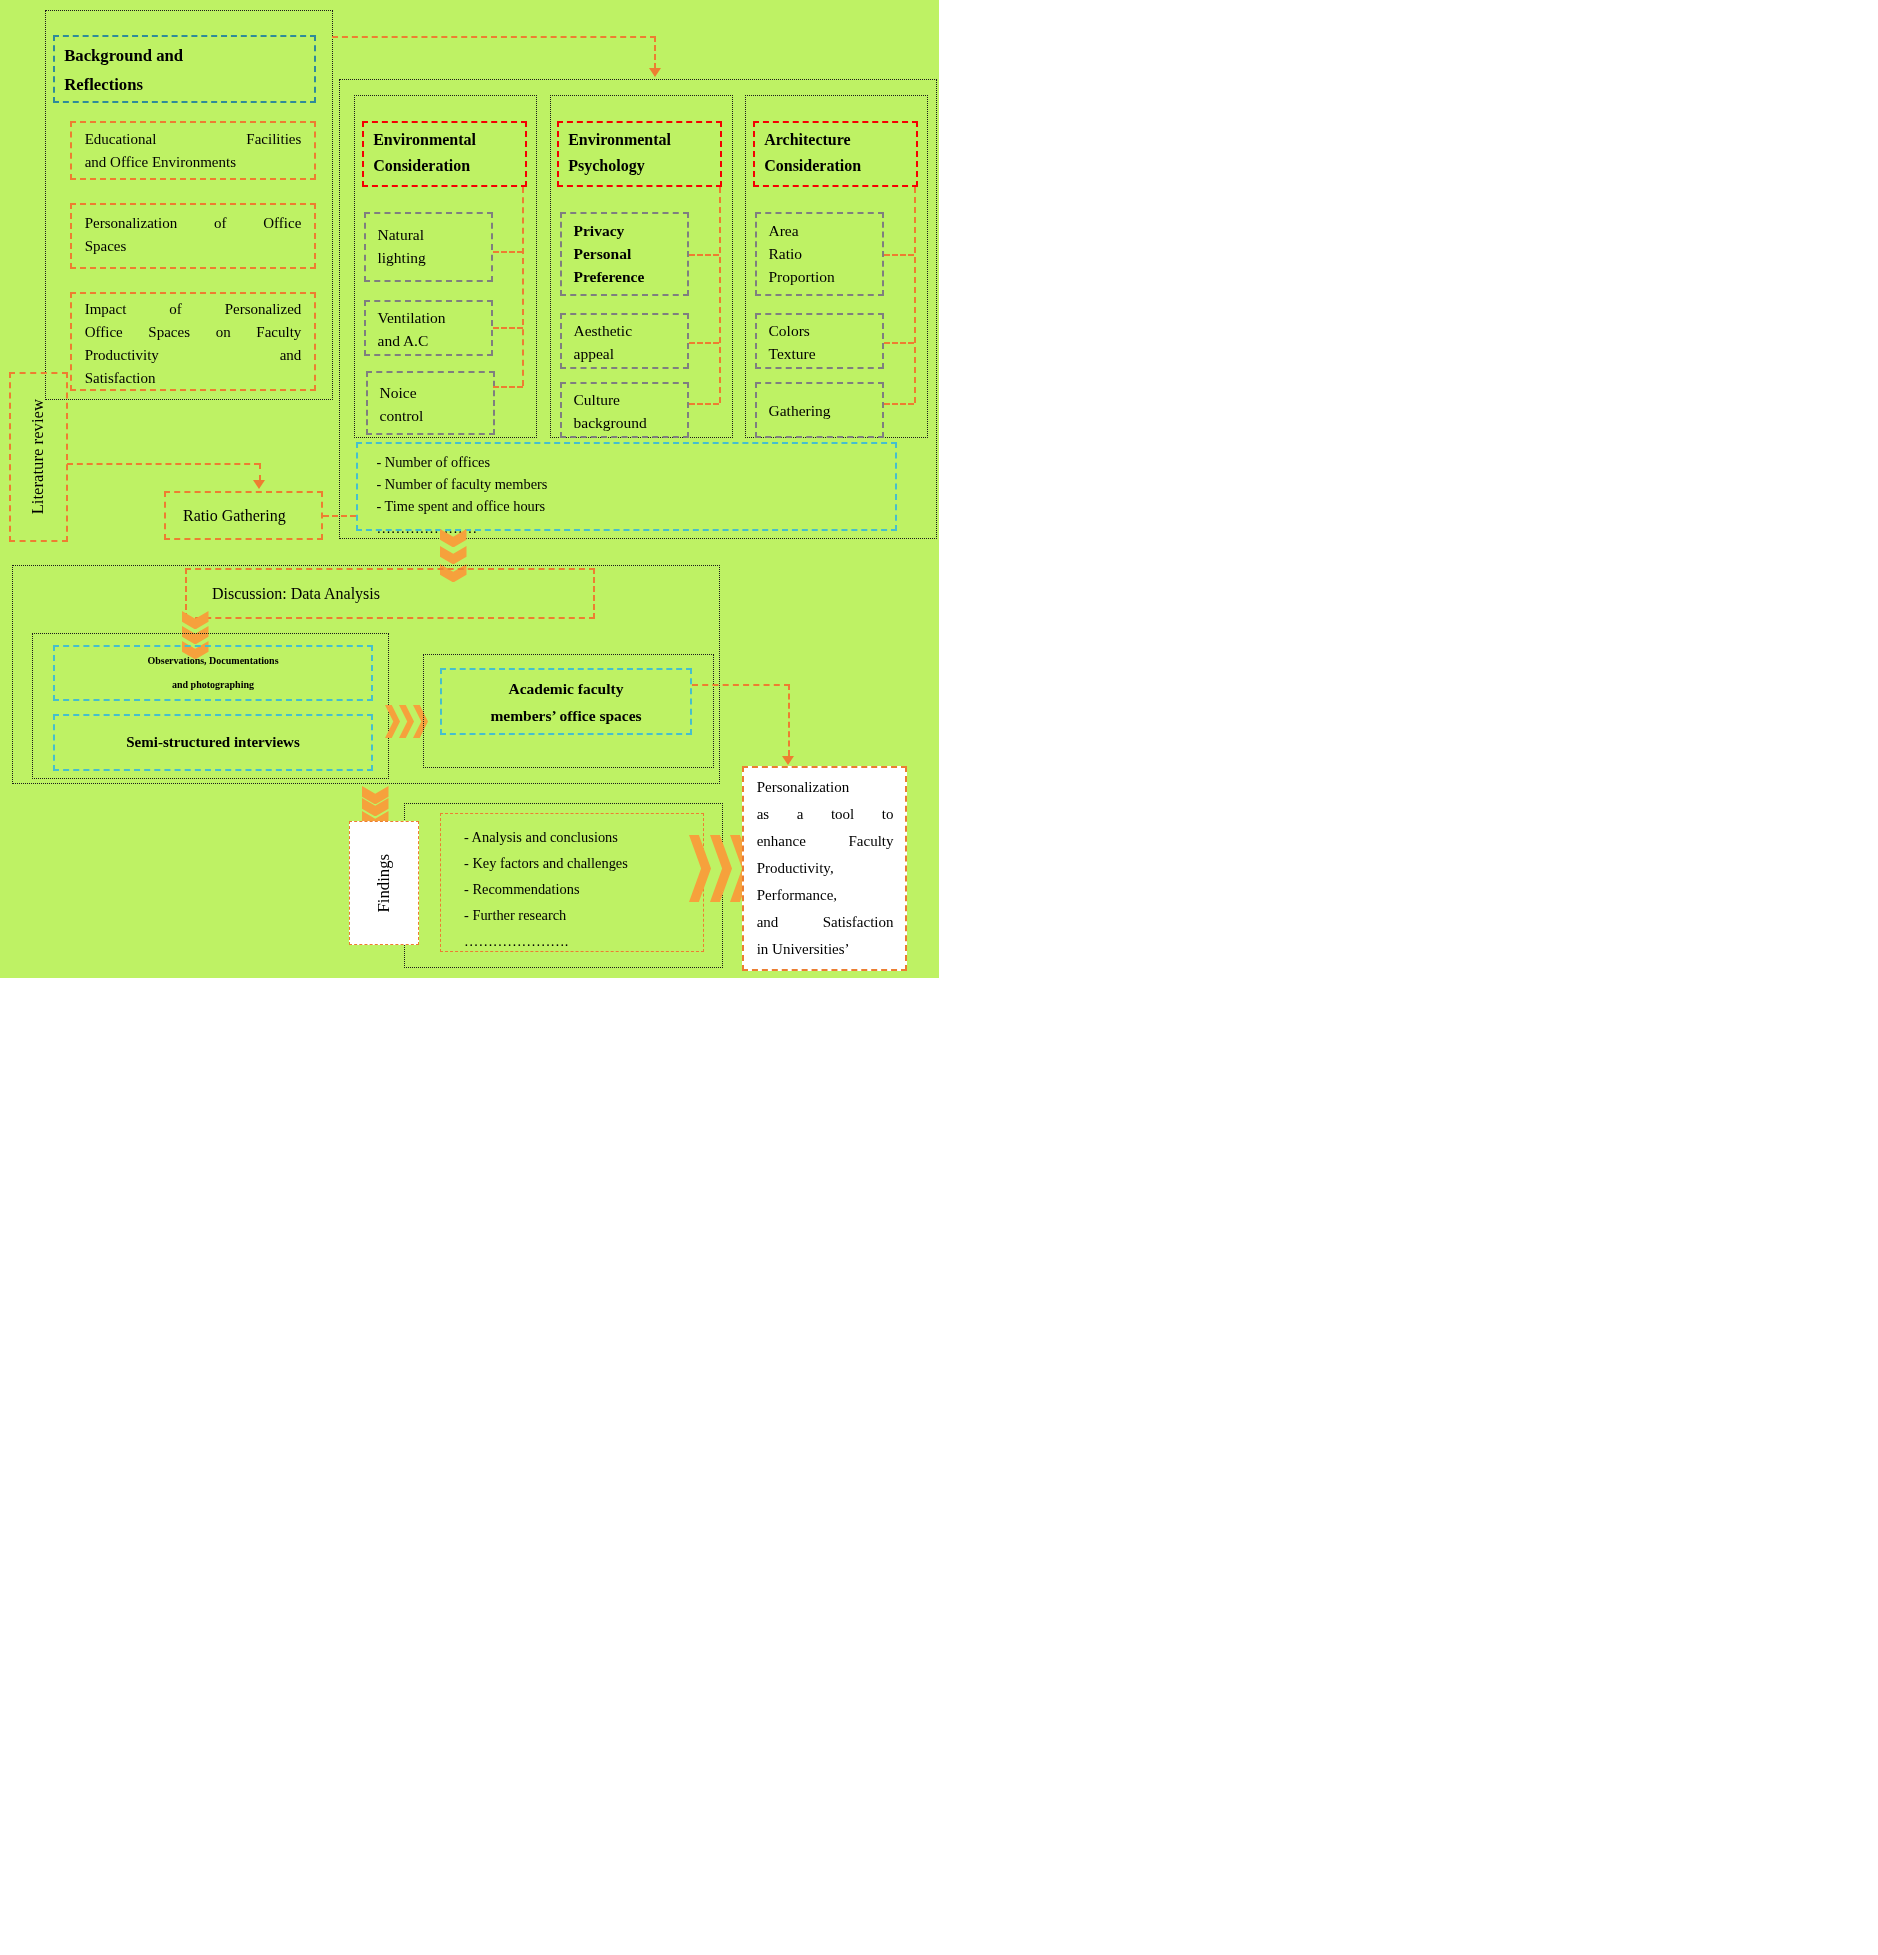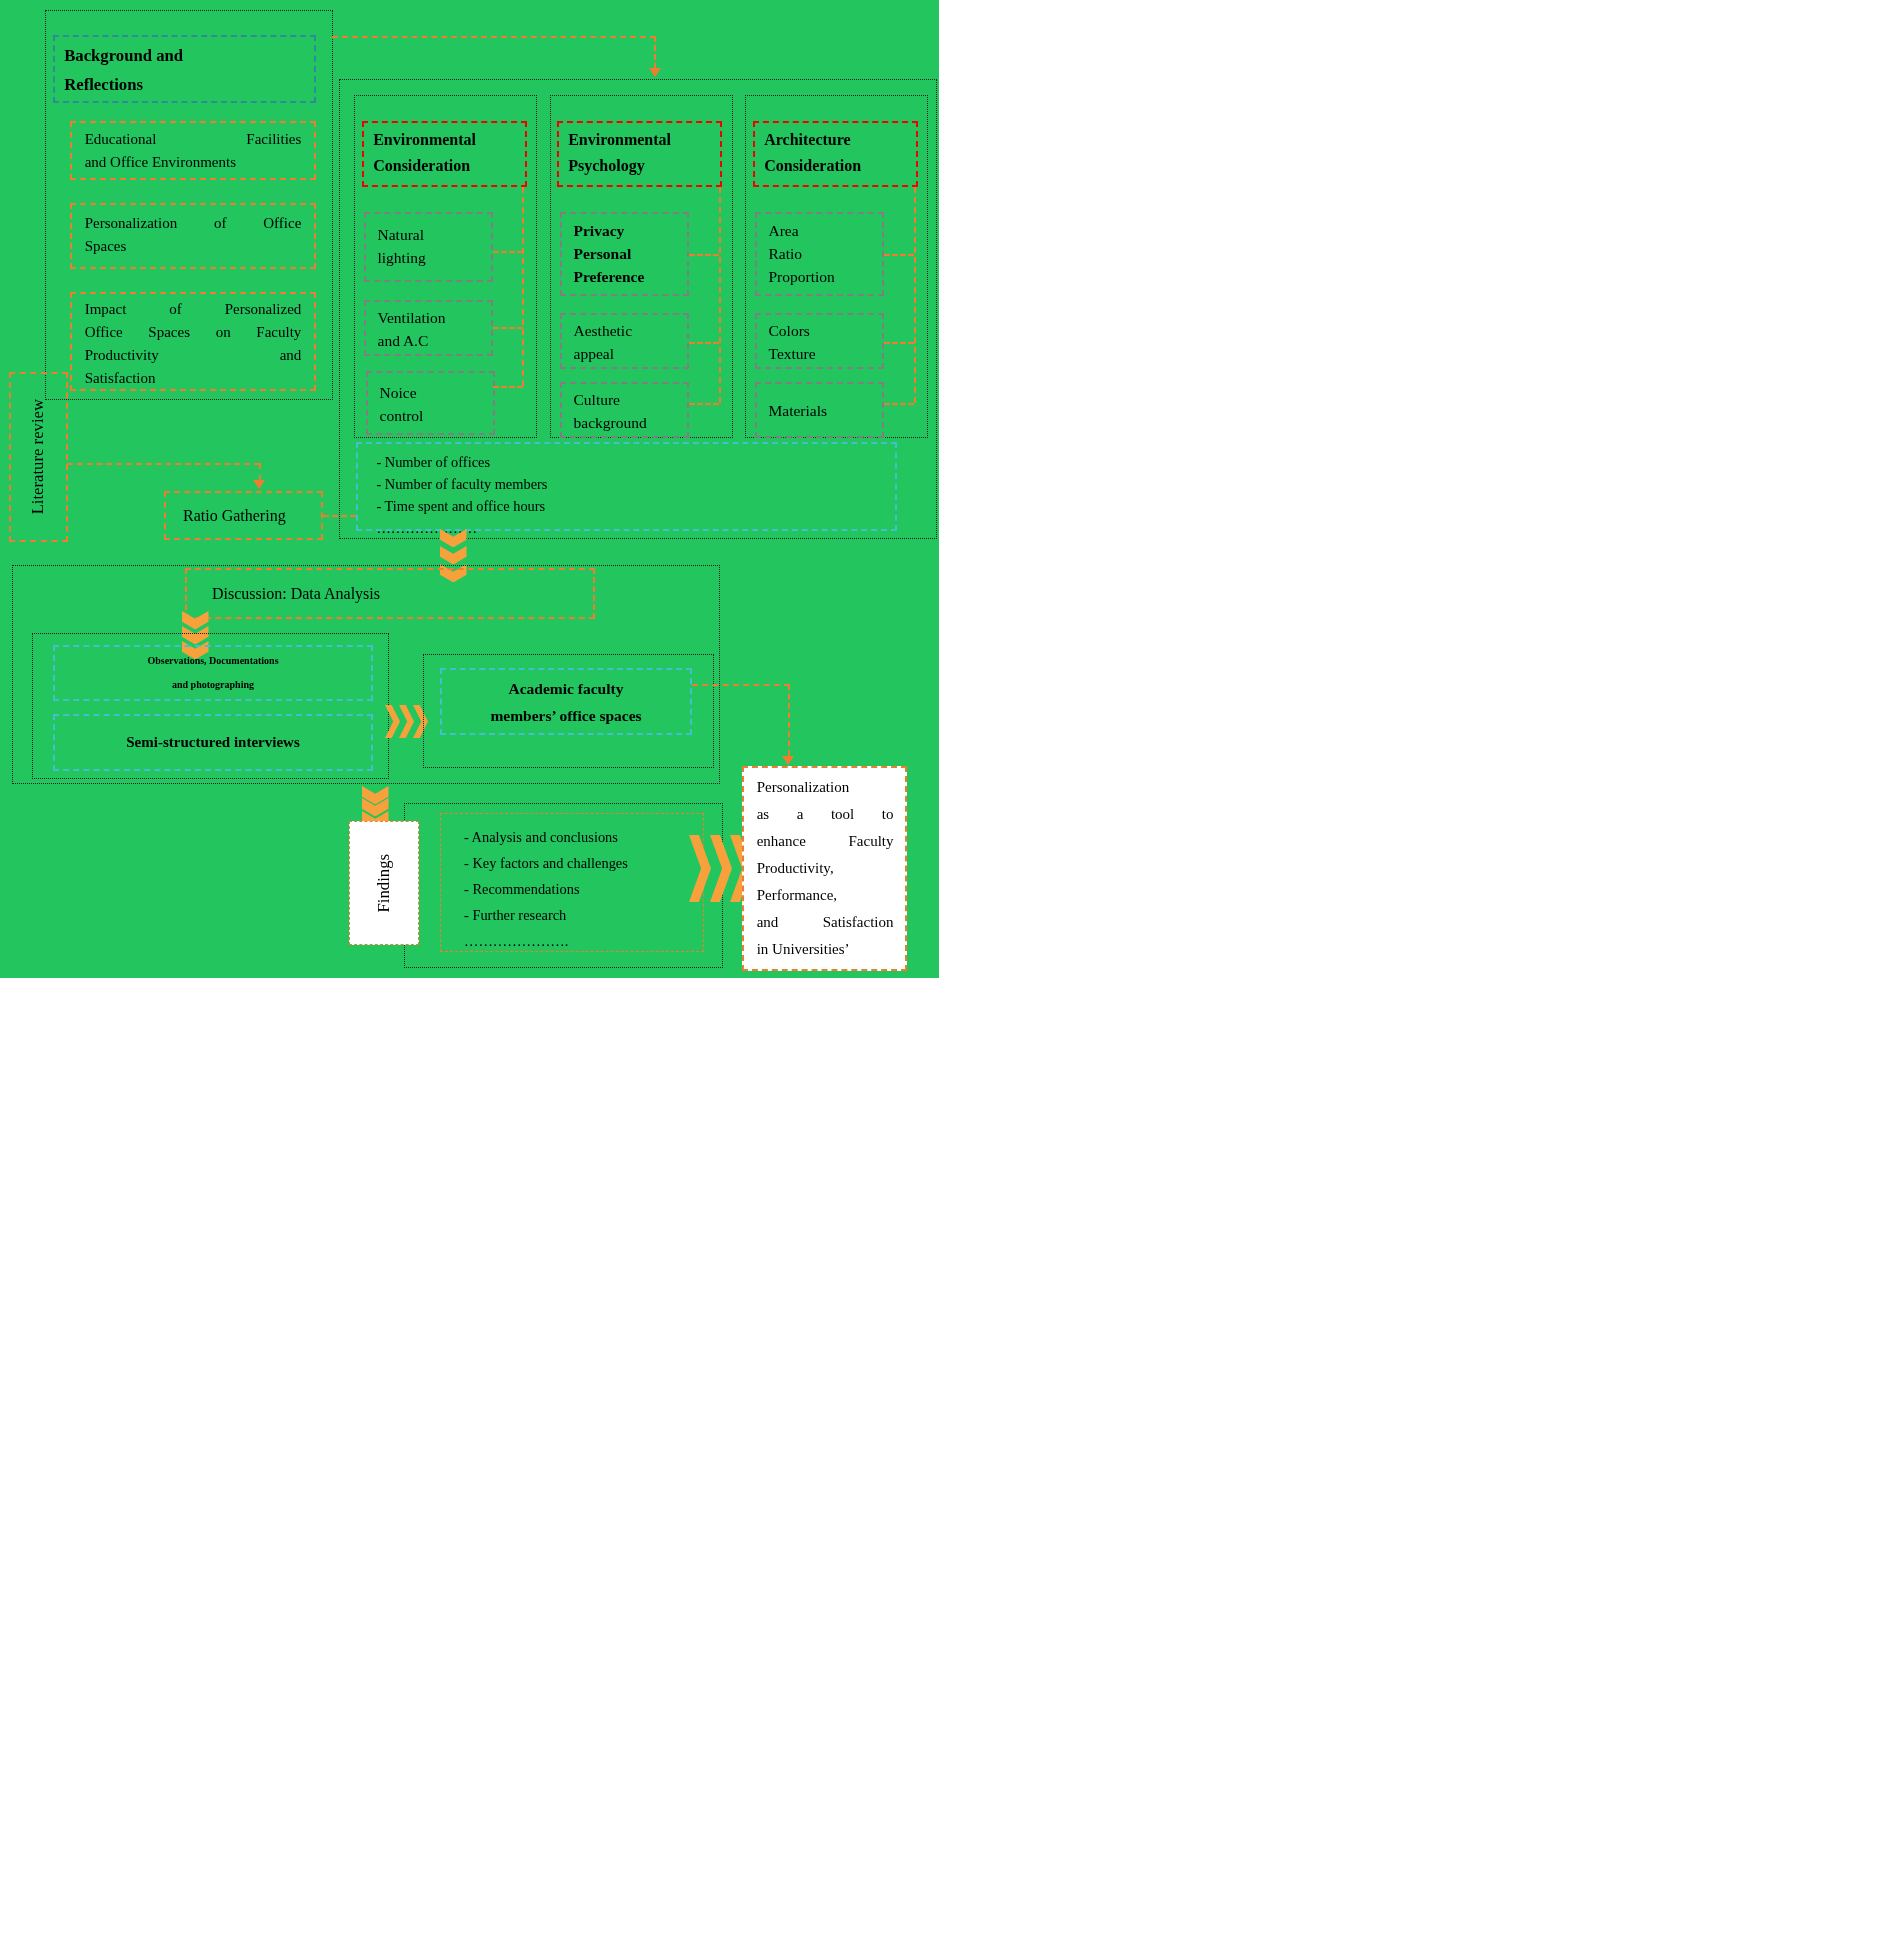--- a/index.html
+++ b/index.html
@@ -1,17 +1,17 @@
 <!DOCTYPE html>
 <html style="font-size:9.2px"><head>
 <meta charset="utf-8">
 <style>
   html,body{margin:0;padding:0;background:#ffffff;}
   body{font-family:"Liberation Serif","DejaVu Serif",serif;color:#000;}
-  #canvas{position:relative;width:939px;height:978px;background:#22c55e;overflow:hidden;}
+  #canvas{position:relative;width:939px;height:978px;background:#bef264;overflow:hidden;}
   .abs{position:absolute;box-sizing:border-box;}
   
   .dotc{border:1.2px dotted #1b1b1b;}
   .tealb{border:2.9px dashed #2E8B9A;}
   .cyanb{border:2.9px dashed #45BFCE;font-family:Liberation Serif, serif;}
   .redb{border:2.9px dashed #F40000;}
   .grayb{border:2.3px dashed #7F7F7F;}
   .orangeb{border:2.3px dashed #ED7D31;}
   .orangeb-thin{border:1.7px dashed #ED7D31;}
   
@@ -140,21 +140,21 @@
   <div class="abs grayb" style="left:755px;top:212px;width:129px;height:84px;">
     <div class="t" style="padding:4.6px 0 0 11.5px;font-size:15.5px;line-height:23px;">Area
 Ratio
 Proportion</div>
   </div>
   <div class="abs grayb" style="left:755px;top:313px;width:129px;height:56px;">
     <div class="t" style="padding:4px 0 0 11.5px;font-size:15.5px;line-height:23px;">Colors
 Texture</div>
   </div>
   <div class="abs grayb" style="left:755px;top:382px;width:129px;height:56px;">
-    <div class="t" style="padding:15px 0 0 11.5px;font-size:15.5px;line-height:23px;">Materials</div>
+    <div class="t" style="padding:15px 0 0 11.5px;font-size:15.5px;line-height:23px;">Gathering</div>
   </div>
   <div class="abs vline" style="left:914px;top:187px;width:0;height:216px;"></div>
   <div class="abs hline" style="left:884px;top:254px;width:30px;height:0;"></div>
   <div class="abs hline" style="left:884px;top:342px;width:30px;height:0;"></div>
   <div class="abs hline" style="left:884px;top:403px;width:30px;height:0;"></div>
 
   <div class="abs cyanb" style="left:356px;top:442px;width:541px;height:89px;">
     <div style="padding:7px 0 0 18.4px;font-size:14.4px;line-height:22px;">
       <div>- Number of offices</div>
       <div>- Number of faculty members</div>

